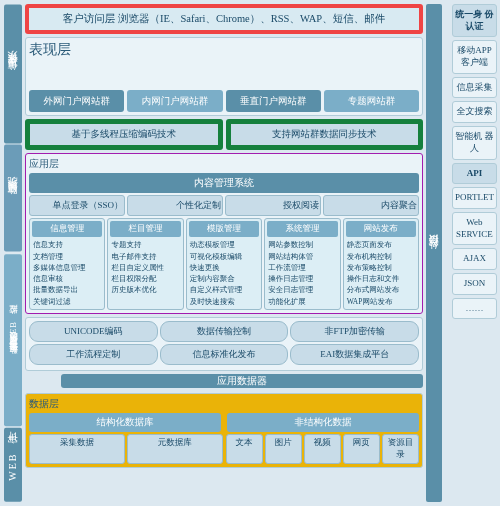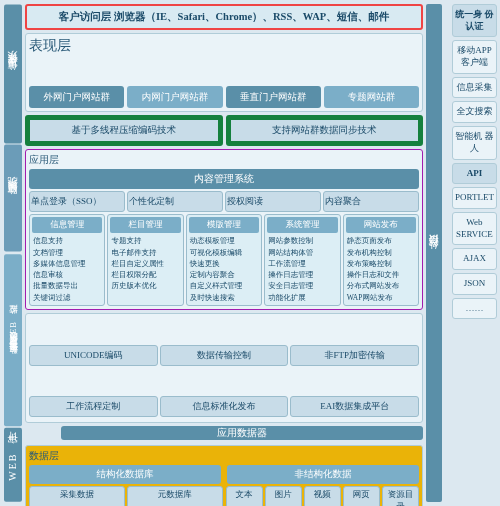--- a/index.html
+++ b/index.html
@@ -49,27 +49,27 @@
     .main-content {
       flex: 1;
       display: flex;
       flex-direction: column;
       gap: 3px;
     }
 
     
     .top-row {
       background: #d8eaf2;
-      border: 2px solid #ef4444;
+      border: 4px solid #ef4444;
       border-radius: 3px;
       padding: 4px 6px;
       text-align: center;
       font-size: 10.5px;
       color: #1a4a68;
-      font-weight: bold;
+      font-weight: normal;
     }
 
     .biaoxi-layer {
       background: #eaf3f8;
       border: 1px solid #b0ccd8;
       border-radius: 3px;
       padding: 3px;
     }
     .biaoxi-title {
       font-size: 14px;
@@ -132,21 +132,21 @@
       gap: 2px;
       margin-bottom: 2px;
     }
     .app-mod {
       flex: 1;
       background: #c8dce8;
       border: 1px solid #9abccc;
       border-radius: 3px;
       font-size: 9px;
       color: #1a4a68;
-      text-align: left;
+      text-align: right;
       padding: 3px 1px;
     }
     
     .func-modules {
       display: flex;
       gap: 2px;
     }
     .func-mod {
       flex: 1;
       background: #dceef5;
@@ -180,26 +180,25 @@
     .support-title { font-size: 10px; color: #2a5a78; margin-bottom: 2px; }
     .support-row {
       display: flex;
       gap: 2px;
       margin-bottom: 2px;
     }
     .support-box {
       flex: 1;
       background: #c8dce8;
       border: 1px solid #9abccc;
-      border-radius: 3px;
+      border-radius: 9px;
       font-size: 9px;
       color: #1a4a68;
       text-align: center;
       padding: 3px 2px;
-      margin-top: 28px;
     }
 
     
     .data-engine {
       background: #5a8fa8;
       color: white;
       border-radius: 3px;
       text-align: center;
       font-size: 10px;
       padding: 0;

